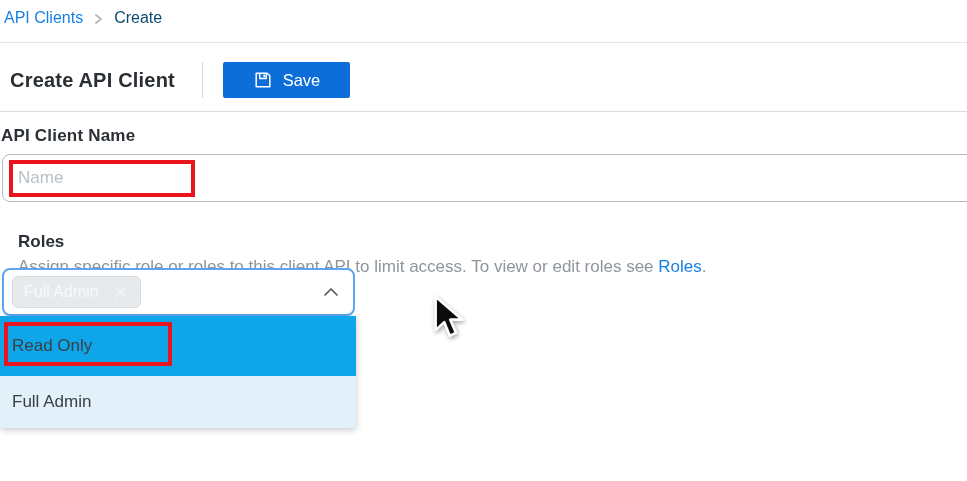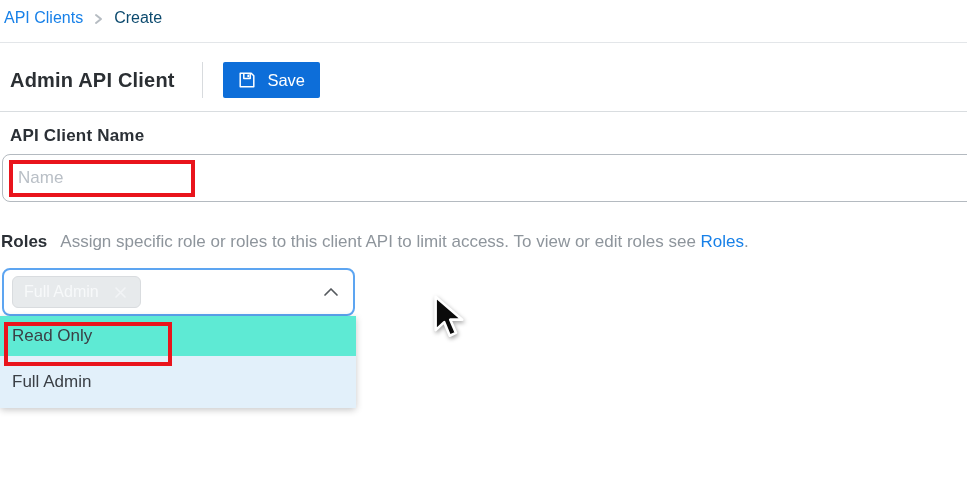--- a/index.html
+++ b/index.html
@@ -28,30 +28,30 @@
   .header-row {
     position: absolute; left: 10px; top: 62px; height: 36px;
     display: flex; align-items: center;
   }
   .page-title {
     font-size: 20px; font-weight: bold; color: #2b2f33; letter-spacing: 0.2px;
   }
   .v-divider { width: 1px; height: 36px; background: #d8dbde; margin-left: 27px; }
   .save-button {
     margin-left: 20px;
-    width: 97px; height: 36px;
+    width: 127px; height: 36px;
     background: #0d6ed9; color: #ffffff;
     border: none; border-radius: 2px;
     font-size: 16.5px; font-family: "Liberation Sans", sans-serif;
     display: flex; align-items: center; justify-content: center; gap: 10px;
     cursor: pointer;
   }
   
   .field-label {
-    position: absolute; left: 10px; top: 126px;
+    position: absolute; left: 1px; top: 126px;
     font-size: 17px; font-weight: bold; color: #2b3036; letter-spacing: 0.2px;
   }
   .name-input {
     position: absolute; left: 2px; top: 154px;
     width: 1010px; height: 48px;
     border: 1px solid #b4bac0; border-radius: 8px;
     padding: 0 15px;
     font-size: 17px; color: #3c4147;
     font-family: "Liberation Sans", sans-serif;
     outline: none;
@@ -62,24 +62,25 @@
     position: absolute;
     border: 4px solid #e9141c;
     background: transparent;
     pointer-events: none;
     z-index: 30;
   }
   .annotation-name { left: 9px; top: 160px; width: 186px; height: 37px; }
   .annotation-option { left: 4px; top: 322px; width: 168px; height: 44px; }
   
   .roles-row {
-    position: absolute; left: 1px; top: 232px;
+    position: absolute; left: 18px; top: 232px;
     font-size: 17px; color: #8e959c;
-    display: flex; align-items: baseline; gap: 13px;
+    display: flex; align-items: baseline; gap: 5px;
     white-space: nowrap;
+    flex-direction: column;
   }
   .roles-label { font-weight: bold; color: #2b3036; }
   .roles-link { color: #1780e8; cursor: pointer; }
   
   .role-select {
     position: absolute; left: 2px; top: 268px;
     width: 353px; height: 48px;
     background: #ffffff;
     border: 2px solid #5da5f1; border-radius: 8px;
     display: flex; align-items: center;
@@ -101,26 +102,26 @@
   
   .dropdown {
     position: absolute; left: 0; top: 316px;
     width: 356px;
     background: #ffffff;
     box-shadow: 0 2px 7px rgba(0,0,0,0.22);
     border-radius: 0 0 3px 3px;
     z-index: 20;
   }
   .dropdown-option {
-    height: 40px;
+    height: 60px;
     display: flex; align-items: center;
     padding-left: 12px;
     font-size: 17px; color: #3b4046;
     cursor: pointer;
-    background: #5eead4;
+    background: #0ea5e9;
   }
   .dropdown-option.selected { background: #e2f0fa; height: 52px; }
   
   .mouse-cursor {
     position: absolute; left: 433px; top: 295px;
     z-index: 40; pointer-events: none;
   }
 </style>
 </head>
 <body>
@@ -133,21 +134,21 @@
       <svg width="9" height="14" viewBox="0 0 9 14">
           <polyline points="2,3 7,7 2,11" fill="none" stroke="#b6bcc2" stroke-width="2" stroke-linecap="round" stroke-linejoin="round"></polyline>
         </svg>
     </span>
     <span class="breadcrumb-current">Create</span>
   </div>
 
   <div class="divider-h divider-1"></div>
 
   <div class="header-row">
-    <span class="page-title">Admin API Client</span>
+    <span class="page-title">Create API Client</span>
     <span class="v-divider"></span>
     <button class="save-button">
       <span style="display:inline-flex;">
         <svg width="20" height="20" viewBox="0 0 20 20">
           <path d="M3.2 3.2 H14.2 L16.8 5.8 V16.8 H3.2 Z" fill="none" stroke="#ffffff" stroke-width="1.5" stroke-linejoin="round"></path>
           <path d="M6.8 3.4 V8.6 H13.2 V3.4" fill="none" stroke="#ffffff" stroke-width="1.5" stroke-linejoin="round"></path>
           <rect x="10.4" y="4.6" width="1.6" height="2.6" fill="#ffffff"></rect>
         </svg>
       </span>
       <span>Save</span>

